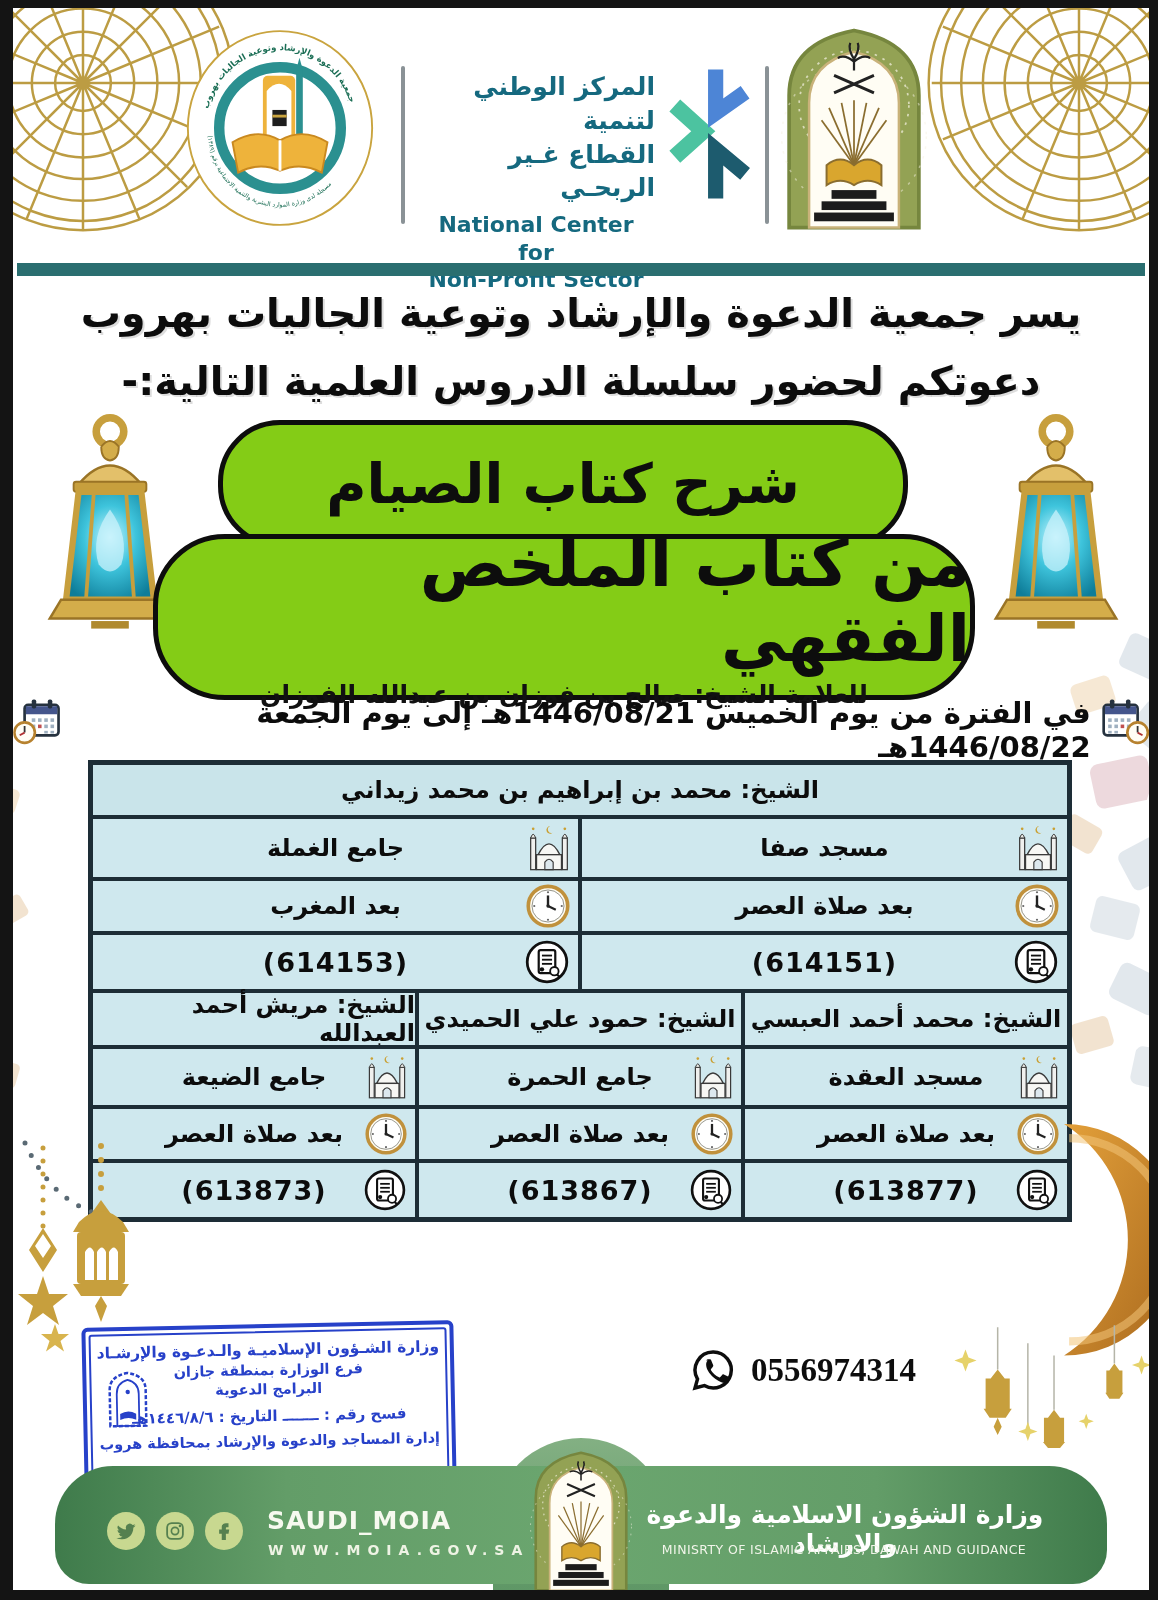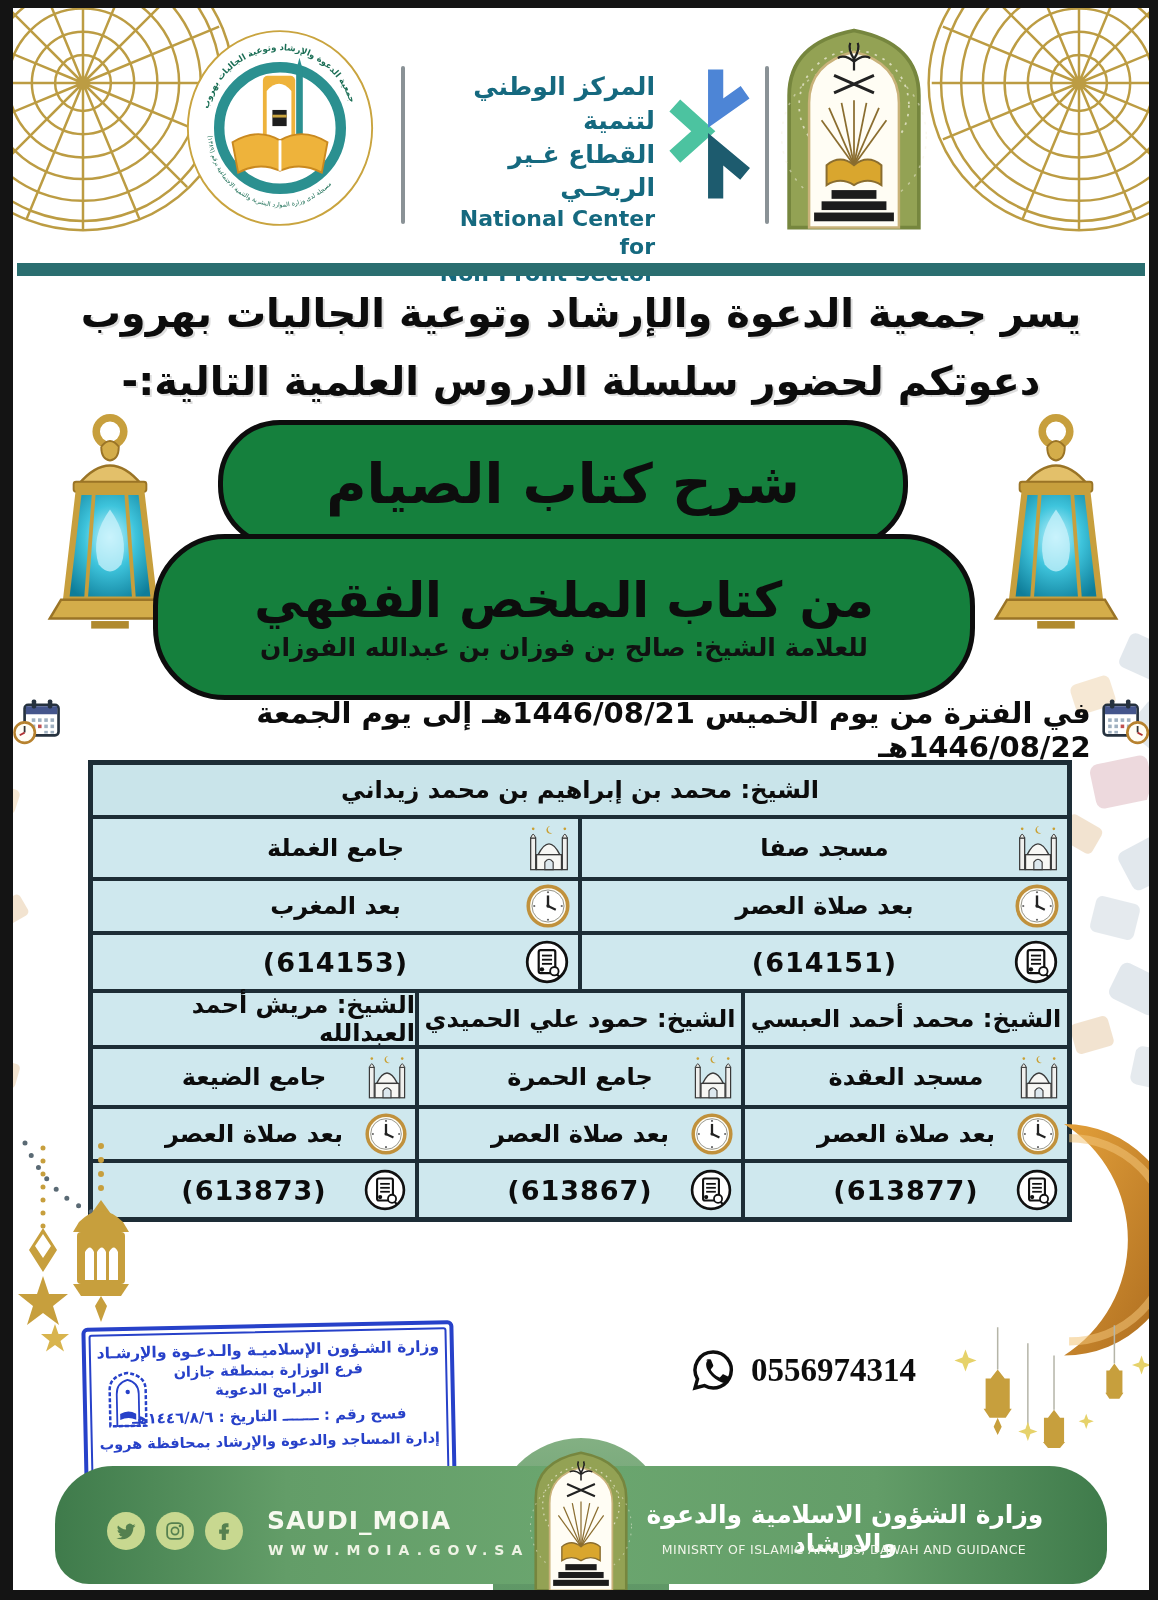--- a/index.html
+++ b/index.html
@@ -7,33 +7,33 @@
           font-family:"DejaVu Sans",sans-serif;}
   .canvas{position:absolute;left:13px;top:8px;width:1136px;height:1582px;background:#ffffff;overflow:hidden;}
   .abs{position:absolute;}
   
   .web{position:absolute;width:310px;height:310px;opacity:.9;}
   .web.l{left:-85px;top:-80px;}
   .web.r{right:-85px;top:-80px;}
   .divider{position:absolute;width:4px;background:#8a9296;border-radius:2px;}
   .ncnp-text{position:absolute;left:404px;top:62px;width:238px;direction:rtl;text-align:right;color:#15697f;}
   .ncnp-ar{font-size:25px;font-weight:bold;line-height:1.35;}
-  .ncnp-en{font-size:22px;font-weight:bold;line-height:1.25;direction:ltr;text-align:right;}
+  .ncnp-en{font-size:22px;font-weight:bold;line-height:1.25;direction:ltr;text-align:center;margin-top:6px;}
   
   .tealbar{position:absolute;left:4px;right:4px;top:255px;height:13px;background:#2a6e70;}
   
   .intro{position:absolute;left:0;width:100%;text-align:center;direction:rtl;color:#0c0c0c;
          font-weight:bold;font-size:40px;letter-spacing:-1px;text-shadow:2px 2px 0 #00000022;}
   
-  .tbox{position:absolute;background:#15803d;border:5px solid #0d0d0d;display:flex;flex-direction:column;
+  .tbox{position:absolute;background:#84cc16;border:5px solid #0d0d0d;display:flex;flex-direction:column;
         align-items:center;justify-content:center;direction:rtl;}
   .tbox1{left:205px;top:412px;width:680px;height:118px;border-radius:62px;}
   .tbox2{left:140px;top:526px;width:812px;height:156px;border-radius:72px;}
   .tbox-main{font-size:55px;font-weight:bold;color:#0d0d0d;}
-  .tbox-main2{font-size:49px;font-weight:bold;color:#0d0d0d;}
+  .tbox-main2{font-size:65px;font-weight:bold;color:#0d0d0d;}
   .tbox-sub{font-size:25px;font-weight:bold;color:#111;margin-top:4px;}
   
   .period{position:absolute;left:0;top:688px;width:100%;display:flex;align-items:flex-start;justify-content:center;
           gap:10px;direction:rtl;}
   .period-text{font-size:29px;font-weight:bold;color:#0c0c0c;direction:rtl;}
   
   .sched{position:absolute;left:75px;top:752px;width:984px;direction:rtl;display:grid;
          grid-template-columns:repeat(6,1fr);border:3px solid #1d2d36;background:#737373;box-sizing:border-box;}
   .cell{position:relative;border:2px solid #1d2d36;background:#cfe8ee;display:flex;align-items:center;
         justify-content:center;font-weight:bold;color:#0c0c0c;font-size:24px;box-sizing:border-box;}

